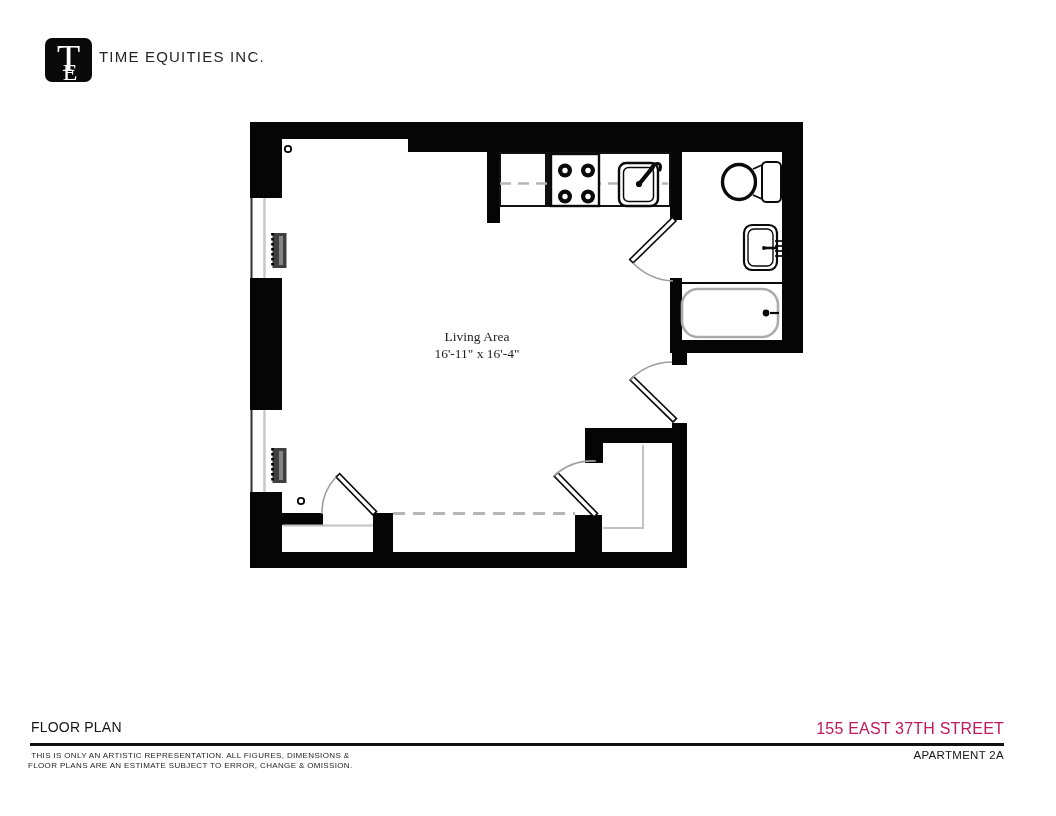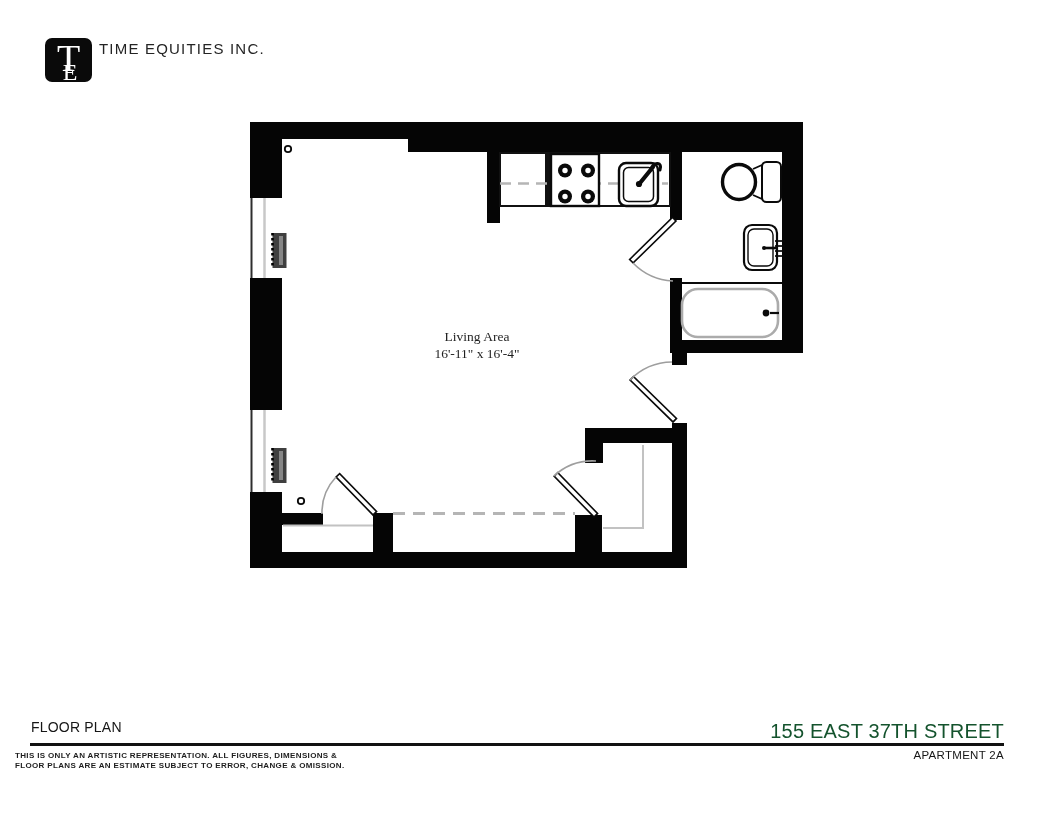--- a/index.html
+++ b/index.html
@@ -11,41 +11,41 @@
     font-family: "Liberation Sans", sans-serif;
     overflow: hidden;
   }
   .logo-block {
     position: absolute; left: 45px; top: 38px;
     width: 47px; height: 44px;
     background: #0a0a0a; border-radius: 7px;
   }
   .logo-block svg { display: block; width: 100%; height: 100%; }
   .company-name {
-    position: absolute; left: 99px; top: 40px;
+    position: absolute; left: 99px; top: 48px;
     font-size: 15px; letter-spacing: 1.2px; color: #242424;
     white-space: nowrap;
   }
   .plan-svg { position: absolute; left: 0; top: 0; width: 1056px; height: 816px; }
   .footer-left-title {
     position: absolute; left: 31px; top: 719px;
     font-size: 14px; color: #161616; letter-spacing: 0.2px; white-space: nowrap;
   }
   .footer-right-title {
     position: absolute; right: 52px; top: 720px;
-    font-size: 20px; color: #14532d; letter-spacing: 0.2px; white-space: nowrap;
+    font-size: 16px; color: #be185d; letter-spacing: 0.2px; white-space: nowrap;
   }
   .footer-rule {
     position: absolute; left: 30px; top: 743px;
     width: 974px; height: 3px; background: #111111;
   }
   .disclaimer {
-    position: absolute; left: 15px; top: 751px;
-    font-size: 8px; font-weight: bold; color: #1d1d1d;
-    line-height: 10px; letter-spacing: 0.35px; white-space: nowrap;
+    position: absolute; left: 28px; top: 751px;
+    font-size: 8px; font-weight: normal; color: #1d1d1d;
+    line-height: 10px; letter-spacing: 0.35px; white-space: nowrap; text-align: center;
   }
   .apartment-label {
     position: absolute; right: 52px; top: 749px;
     font-size: 11.5px; color: #161616; letter-spacing: 0.3px; white-space: nowrap;
   }
 </style>
 </head>
 <body>
 
 <div class="logo-block">

